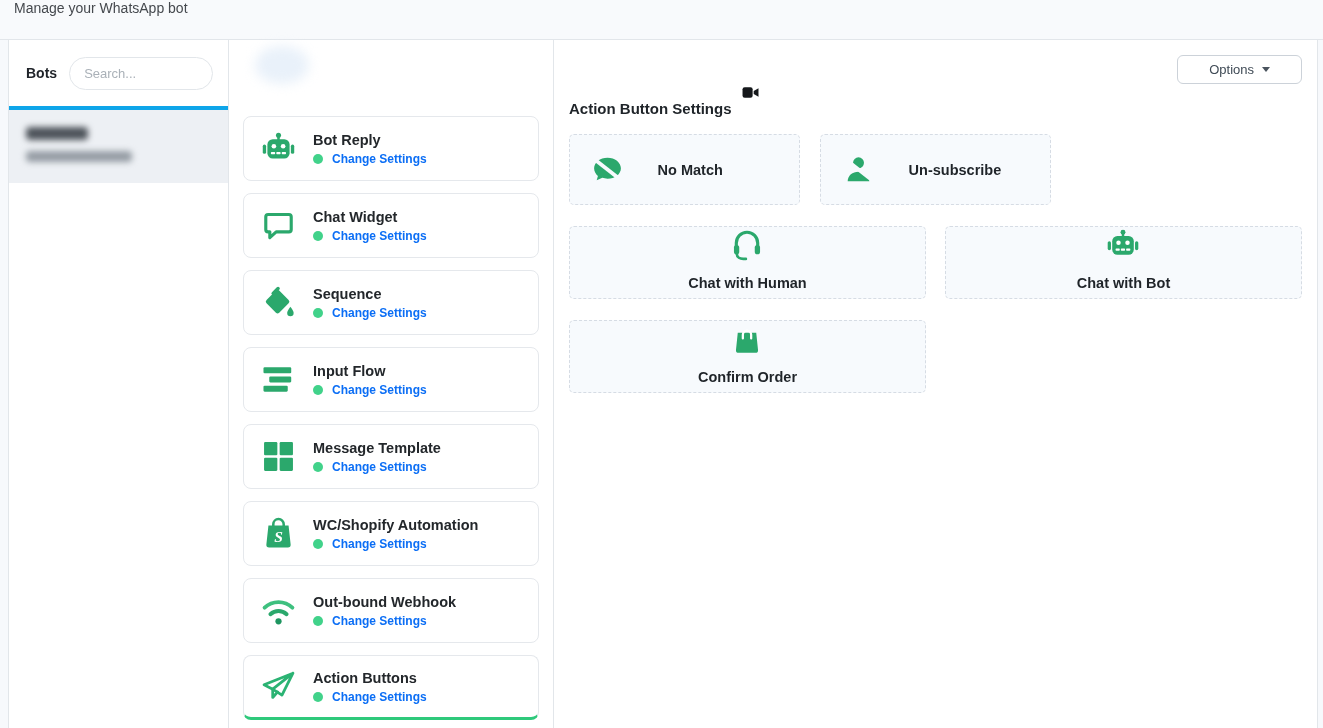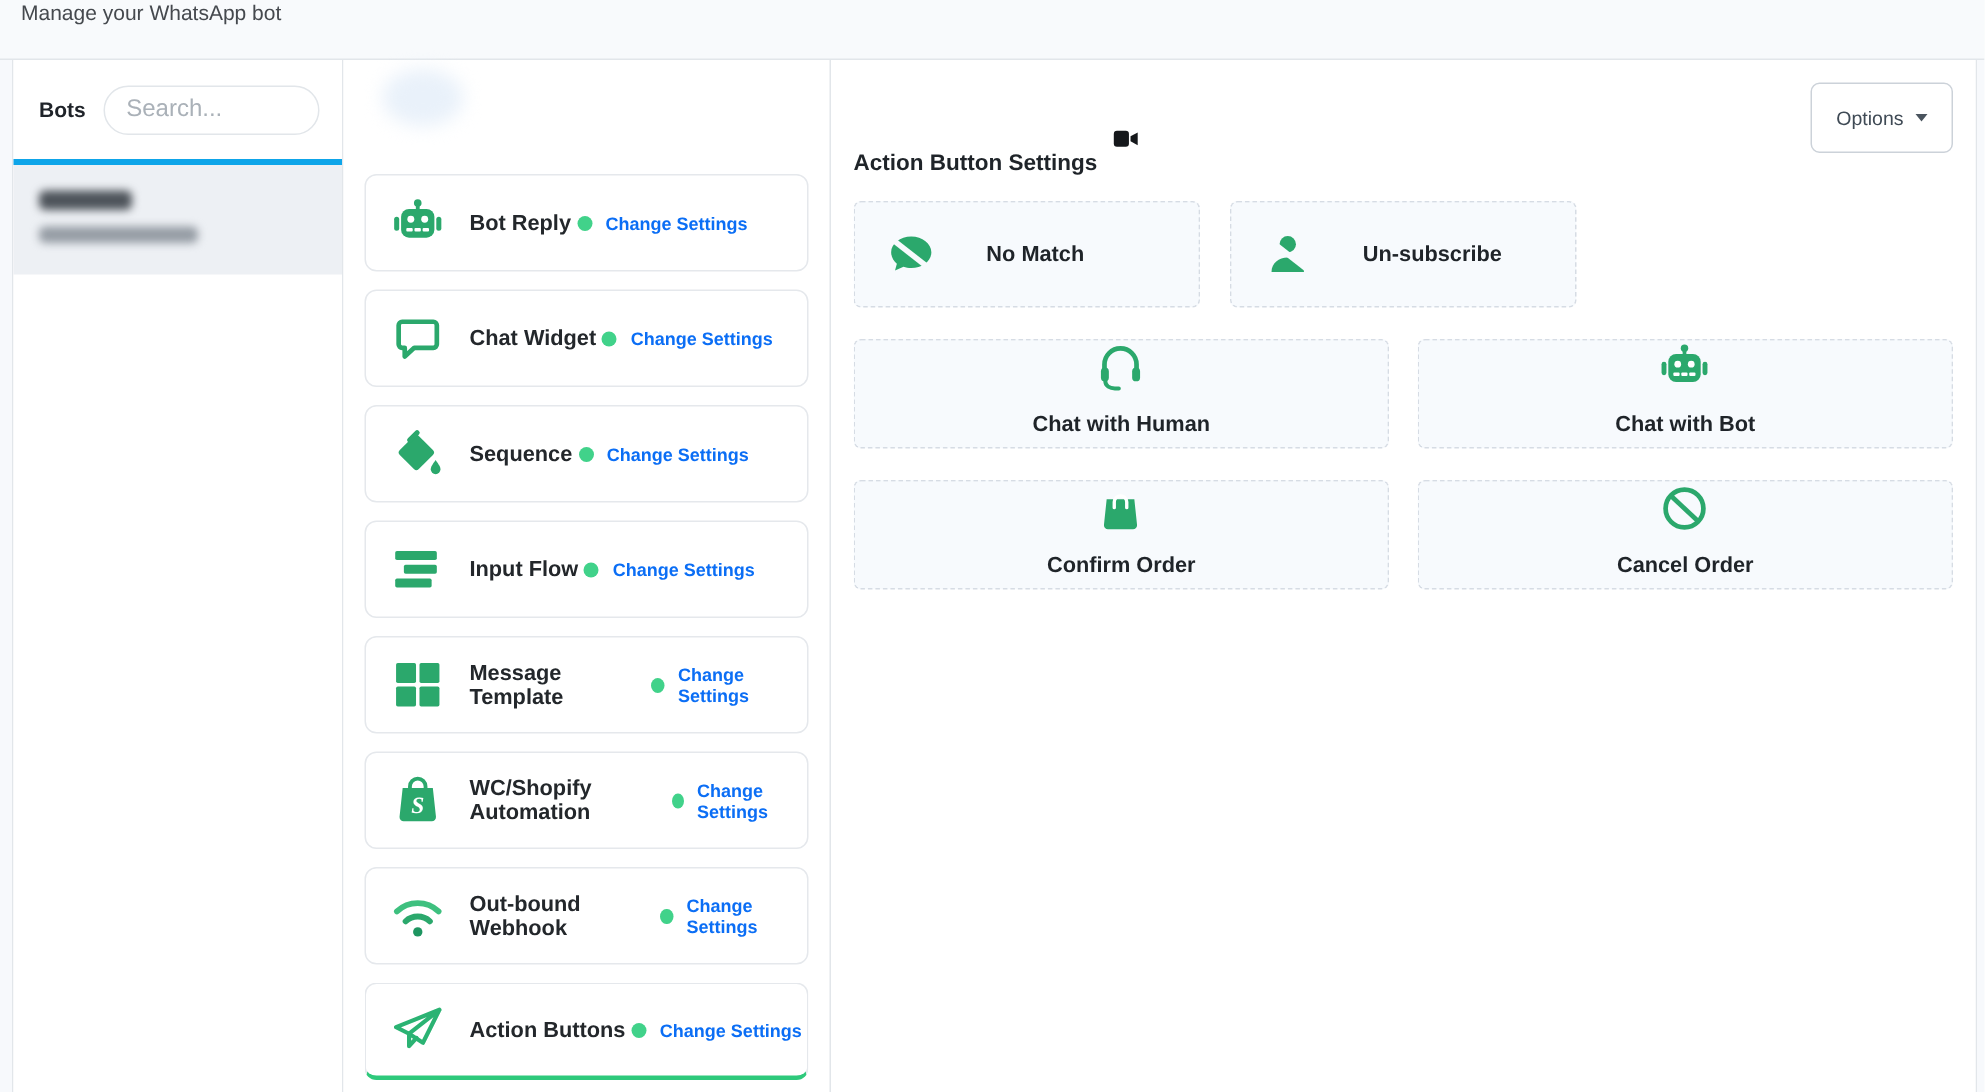--- a/index.html
+++ b/index.html
@@ -24,21 +24,21 @@
   }
   
   .sidebar{ width:220px; border-right:1px solid #e2e6ea; background:#fff; }
   .sidebar-head{
     height:70px; display:flex; align-items:center; gap:12px;
     padding:0 15px 0 17px; border-bottom:4px solid #0ea5e9;
   }
   .bots-label{ font-size:14px; font-weight:700; color:#1f2329; }
   .search{
     flex:1; min-width:0; height:33px; border:1px solid #e2e6ea; border-radius:17px;
-    padding:0 14px; font-size:16px; color:#495057; outline:none; background:#fff;
+    padding:0 14px; font-size:13px; color:#495057; outline:none; background:#fff;
     font-family:"Liberation Sans", sans-serif;
   }
   .search::placeholder{ color:#aab1b8; }
   .bot-item{
     height:73px; background:#edf0f4; padding:17px 16px 0 17px; cursor:pointer;
   }
   .blur{ border-radius:4px; }
   .blur.name{ width:62px; height:13px; background:#4d535a; filter:blur(3px); margin-bottom:11px; }
   .blur.phone{ width:106px; height:11px; background:#959ca4; filter:blur(3px); }
   
@@ -51,34 +51,34 @@
     background:#e9f1fa; border-radius:50%; filter:blur(6px);
   }
   .fcard{
     height:65px; border:1px solid #e5e8ec; border-radius:8px;
     display:flex; align-items:center; gap:16px; padding-left:15px;
     margin-bottom:12px; background:#fff; cursor:pointer;
   }
   .fcard.selected{ border-bottom:3px solid #2ec97b; }
   .ficon{ width:38px; height:38px; flex:0 0 38px; display:flex; align-items:center; justify-content:center; }
   .ficon svg{ width:37px; height:37px; }
-  .fbody{ display:flex; gap:4px; }
+  .fbody{ display:flex; flex-direction:column; gap:4px; }
   .ftitle{ font-size:14.5px; font-weight:600; color:#23272b; }
   .flink-row{ display:flex; align-items:center; gap:9px; }
   .dot{ width:10px; height:10px; border-radius:50%; background:#41d28a; }
   .flink{ font-size:12px; font-weight:700; color:#0b6ef5; text-decoration:none; cursor:pointer; }
   
   .content{ flex:1; padding:15px 15px 0 15px; background:#fff; }
   .content-head{ display:flex; justify-content:space-between; align-items:flex-start; margin-bottom:17px; }
   .title-row{ display:flex; align-items:center; gap:11px; margin-top:13px; }
   .panel-title{ font-size:15px; font-weight:600; color:#1f2429;margin-top:32px; }
   .video-ic svg{ width:17px; height:13px; display:block; }
   .options{
     background:#fff; border:1px solid #ccd2d9; border-radius:6px;
-    padding:0 16px; height:47px; display:flex; align-items:center; gap:8px;
+    padding:0 31px; height:29px; display:flex; align-items:center; gap:8px;
     font-size:13px; color:#3f4a55; cursor:pointer; font-family:"Liberation Sans", sans-serif;
   }
   .caret{ width:0; height:0; border-left:4px solid transparent; border-right:4px solid transparent; border-top:5px solid #4a545e; }
   .row{ display:grid; gap:20px; margin-bottom:21px; }
   .cols3{ grid-template-columns:repeat(3,1fr); }
   .cols2{ grid-template-columns:repeat(2,1fr); gap:19px; }
   .acard{
     background:#f7fafd; border:1px dashed #d6dce4; border-radius:5px;
     height:71px; display:flex; align-items:center; cursor:pointer;gap:12px;
   }
@@ -330,24 +330,15 @@
     <div class="row cols2">
       <div class="acard">
         <span class="aicon">
           <svg viewBox="0 0 32 32">
               <path d="M7.8 10.5h16.4l1.6 15.2a2.4 2.4 0 0 1-2.4 2.6H8.6a2.4 2.4 0 0 1-2.4-2.6z" fill="#2ba86c"></path>
               <path d="M12.3 15.5v-3.3a3.7 3.7 0 0 1 7.4 0v3.3" stroke="#fff" stroke-width="2" fill="none" stroke-linecap="round"></path>
             </svg>
         </span>
         <span class="alabel">Confirm Order</span>
       </div>
-      <div class="acard">
-        <span class="aicon">
-          <svg viewBox="0 0 32 32" stroke="#2ba86c" stroke-width="2.8" fill="none">
-              <circle cx="16" cy="16" r="11.2"></circle>
-              <line x1="8.4" y1="8.9" x2="23.6" y2="23.1"></line>
-            </svg>
-        </span>
-        <span class="alabel">Cancel Order</span>
-      </div>
     </div>
   </section>
 </div>
 
 </body></html>

